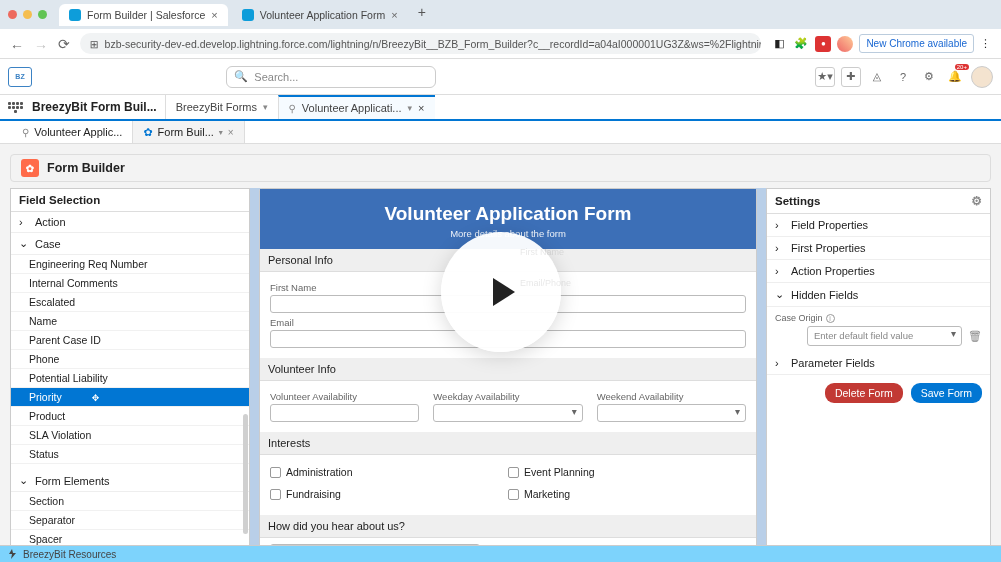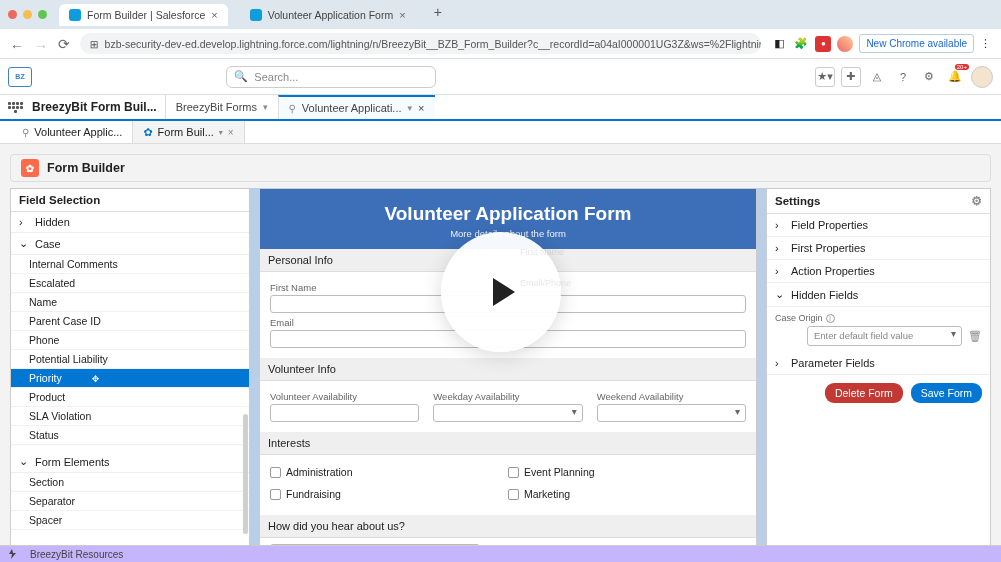--- a/index.html
+++ b/index.html
@@ -3,21 +3,21 @@
   <meta charset="utf-8">
   <style>
     * { box-sizing: border-box; margin: 0; padding: 0; font-family: -apple-system, "Segoe UI", Arial, sans-serif; }
     body { background: #fff; font-size: 11px; color: #222; width: 1001px; height: 562px; overflow: hidden; }
 
     
     .browser-top { background: #dfe7ee; height: 29px; display: flex; align-items: center; padding-left: 8px; }
     .traffic { display: flex; gap: 6px; margin-right: 12px; }
     .dot { width: 9px; height: 9px; border-radius: 50%; }
     .dot.r { background: #ed6a5e; } .dot.y { background: #f5be4f; } .dot.g { background: #61c454; }
-    .tabs { display: flex; gap: 12px; }
+    .tabs { display: flex; gap: 4px; }
     .tab { background: #fff; border-radius: 6px 6px 0 0; padding: 5px 10px; display: flex; align-items: center; gap: 6px; font-size: 10.5px; color: #444; min-width: 140px; }
     .tab.inactive { background: transparent; }
     .sf-logo { width:12px; height:12px; background:#0d9dda; border-radius: 3px; }
     .tab-close { color: #666; font-size: 11px; }
     .plus { color:#555; font-size:14px; margin-left:6px; }
 
     .url-bar { height: 30px; display:flex; align-items:center; gap:10px; padding: 0 10px; background:#fff; border-bottom:1px solid #ddd; }
     .nav-arrow { color:#666; font-size:14px; }
     .url-field { flex:1; background:#f1f3f4; border-radius:14px; height:21px; display:flex; align-items:center; padding:0 10px; color:#555; font-size:10.5px; overflow:hidden; white-space:nowrap; }
     .right-icons { display:flex; gap:6px; align-items:center; }
@@ -90,21 +90,21 @@
     .info-dot{width:9px;height:9px;border:1px solid #999;border-radius:50%;font-size:7px;display:flex;align-items:center;justify-content:center;color:#999;}
     .trash{color:#888;font-size:11px;margin-left:6px;}
     .btn-row{display:flex;gap:8px;justify-content:flex-end;padding:8px;}
     .btn{border:none;border-radius:9px;padding:4px 10px;font-size:10.5px;color:#fff;}
     .btn.del{background:#c23934;} .btn.save{background:#0176d3;}
 
     .play-overlay{position:absolute; left:50%; top:52%; transform:translate(-50%,-50%); width:120px;height:120px;border-radius:50%; background:rgba(255,255,255,.95); display:flex;align-items:center;justify-content:center; box-shadow:0 4px 20px rgba(0,0,0,.15);}
     .play-overlay .tri{width:0;height:0;border-left:22px solid #222;border-top:14px solid transparent;border-bottom:14px solid transparent; margin-left:6px;}
     .ghost-text{position:absolute; font-size:9px; color:rgba(0,0,0,.1);}
 
-    .footer-bar{position:absolute;bottom:0;left:0;height:17px;background:#c4b5fd;border-top:1px solid #ccc; width:100%; display:flex;align-items:center;padding:0 8px;color:#444;font-size:10px;gap:12px;}
+    .footer-bar{position:absolute;bottom:0;left:0;height:17px;background:#7dd3fc;border-top:1px solid #ccc; width:100%; display:flex;align-items:center;padding:0 8px;color:#444;font-size:10px;gap:5px;}
     .bolt{width:10px;height:10px;}
 
     .container { position:relative; width:1001px; height:562px; }
     .left-panel, .right-panel { height: 380px; overflow:hidden;}
     .center-panel{ height: 400px; overflow:hidden; padding:0 3px;}
     .layout{ height: 402px;}
     .scroll-hint{position:absolute; right:1px;top:225px;width:5px;height:120px;background:#d0d0d0;border-radius:3px;}
   </style>
 </head>
 <body>
@@ -210,26 +210,27 @@
     <div class="fb-icon">✿</div>
     <span>Form Builder</span>
   </div>
 
   <div class="layout">
 
     <div class="panel left-panel" style="position:relative;">
       <div class="panel-head">Field Selection</div>
       <div class="sec-header">
             <span class="arrow">›</span>
-            <span>Hidden</span>
+            <span>Action</span>
           </div>
       <div class="sec-header">
             <span class="arrow">⌄</span>
             <span>Case</span>
           </div>
+      <div class="field-item">Engineering Req Number</div>
       <div class="field-item">Internal Comments</div>
       <div class="field-item">Escalated</div>
       <div class="field-item">Name</div>
       <div class="field-item">Parent Case ID</div>
       <div class="field-item">Phone</div>
       <div class="field-item">Potential Liability</div>
       <div class="field-item selected"><span>Priority</span><span class="cur">✥</span></div>
       <div class="field-item">Product</div>
       <div class="field-item">SLA Violation</div>
       <div class="field-item">Status</div>

